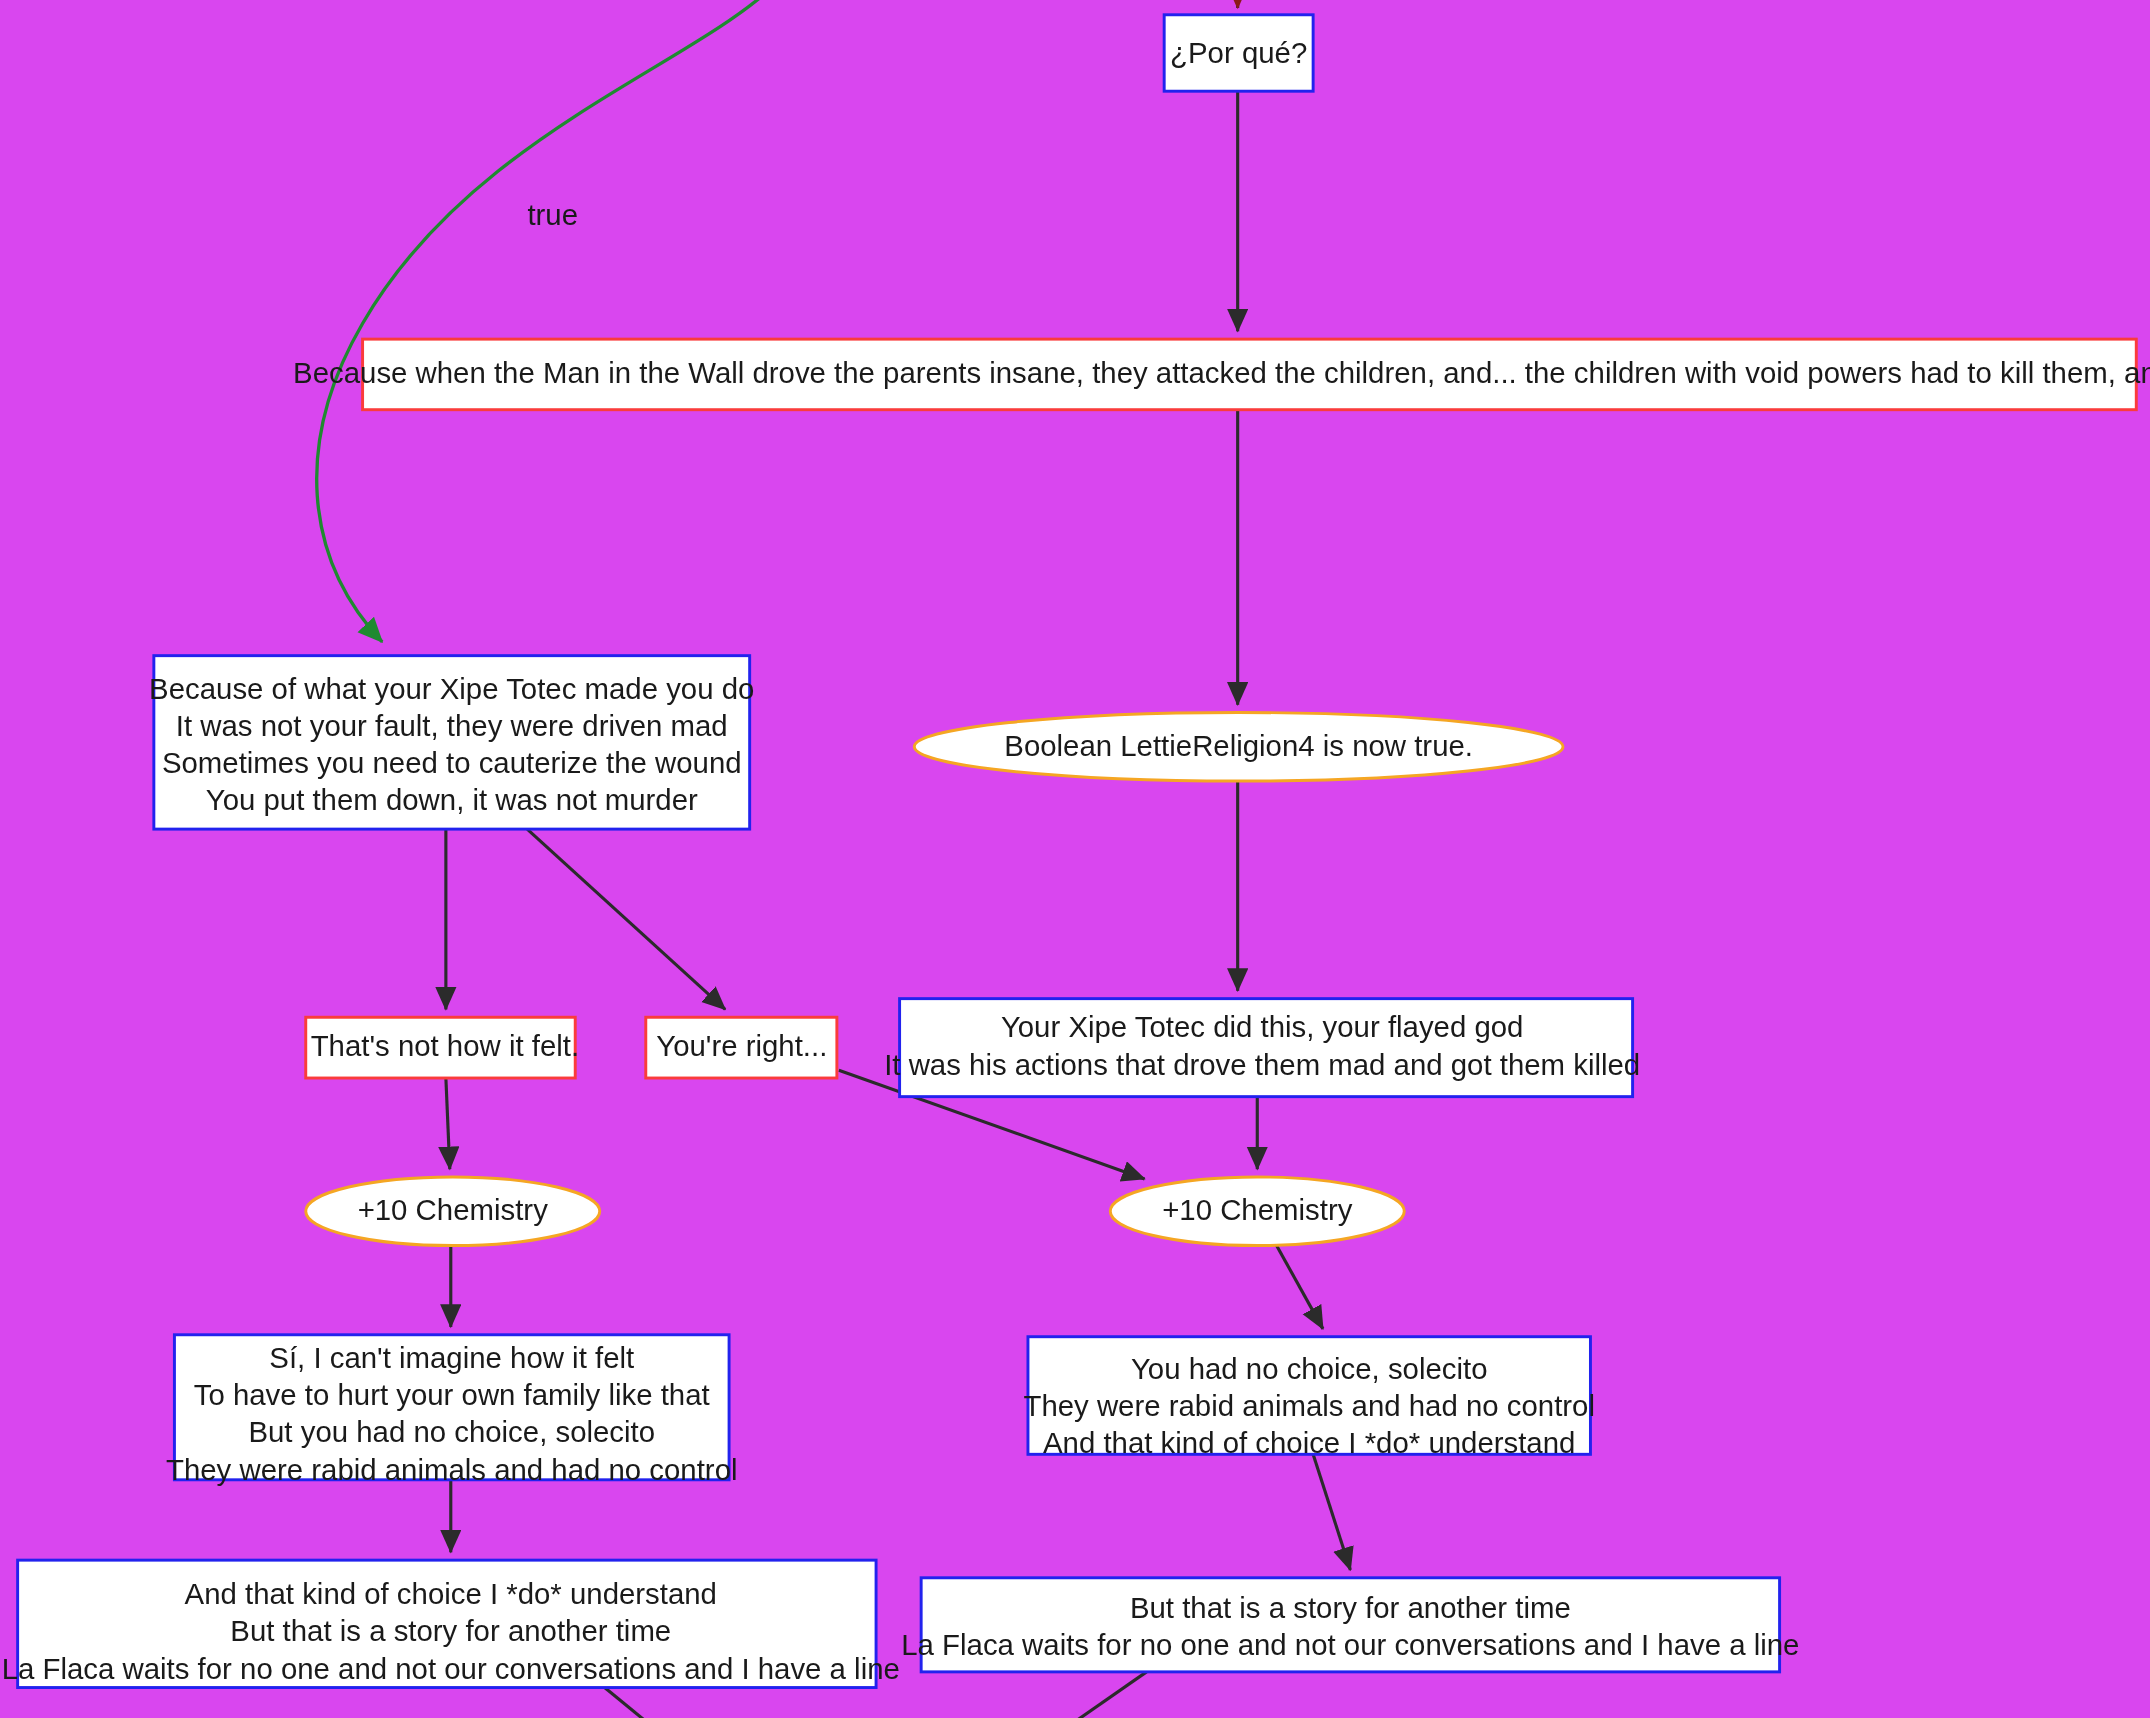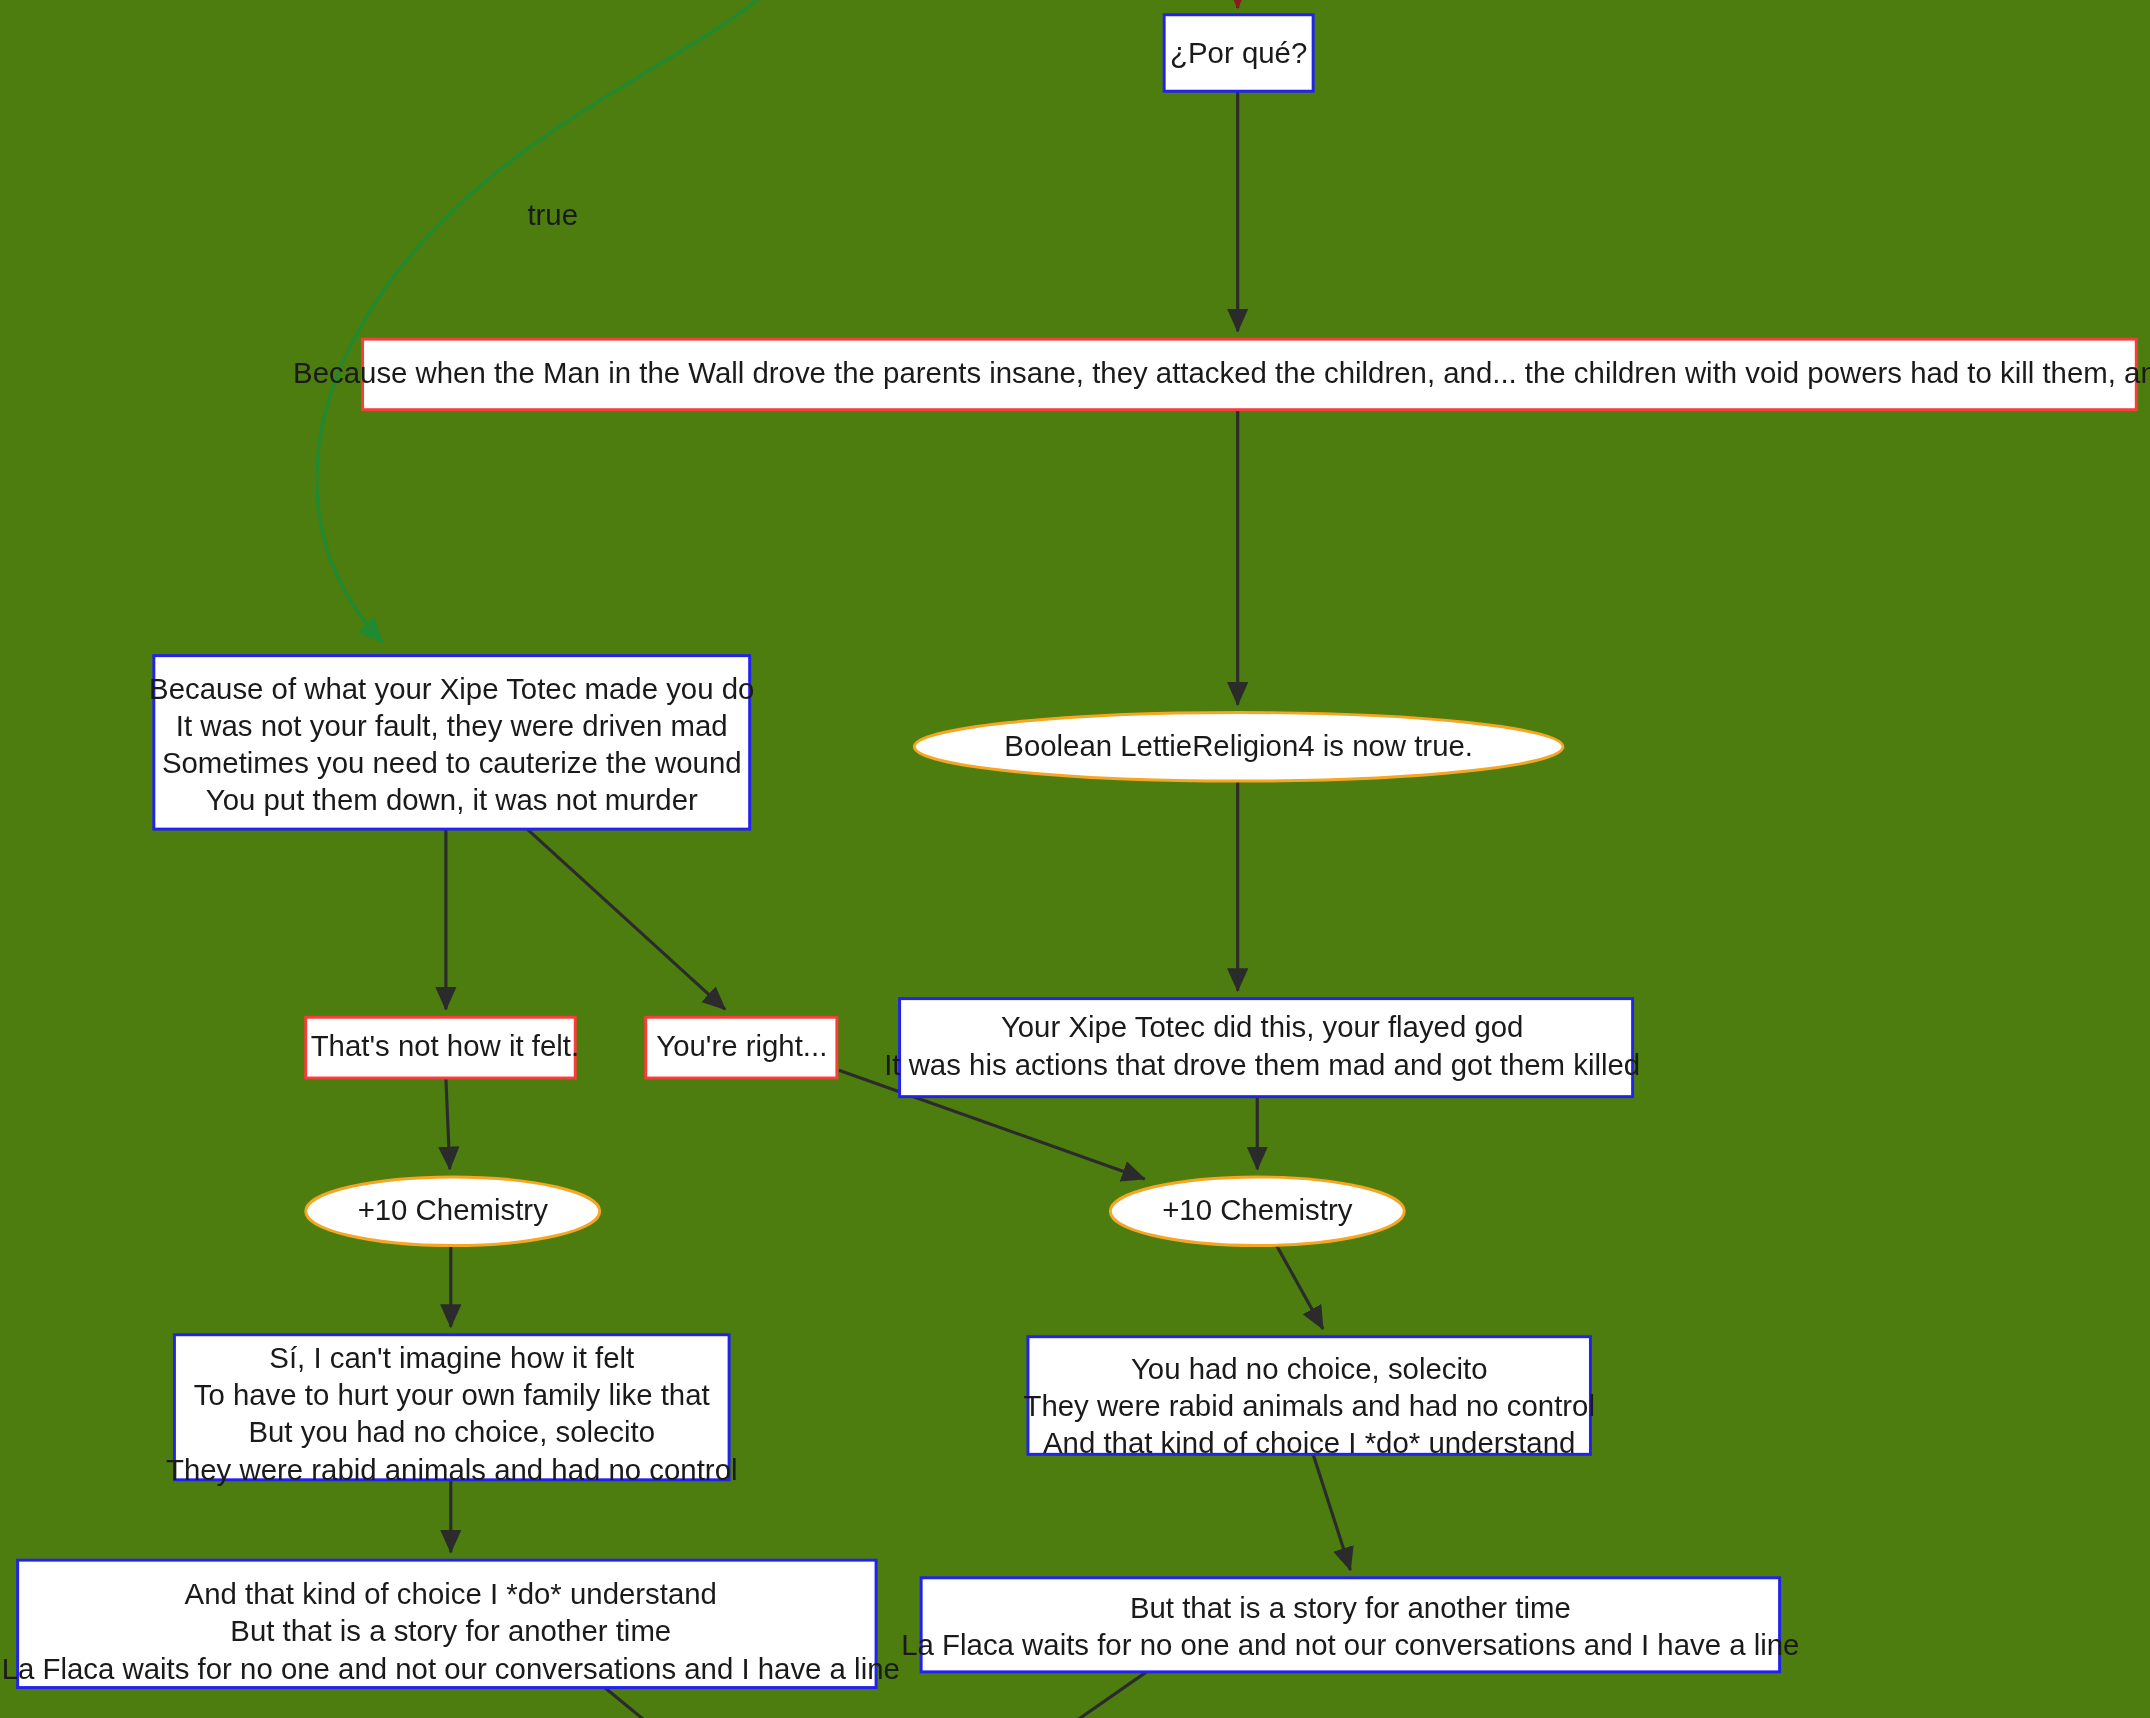--- a/index.html
+++ b/index.html
@@ -4,21 +4,21 @@
 <style>
   html, body {
     margin: 0;
     padding: 0;
     background: #ffffff;
   }
   #canvas-wrap {
     position: relative;
     width: 2150px;
     height: 1718px;
-    background: #4d7c0f;
+    background: #d946ef;
     overflow: hidden;
     font-family: "Liberation Sans", sans-serif;
   }
   svg#graph {
     position: absolute;
     top: 0;
     left: 0;
     width: 2150px;
     height: 1718px;
   }

